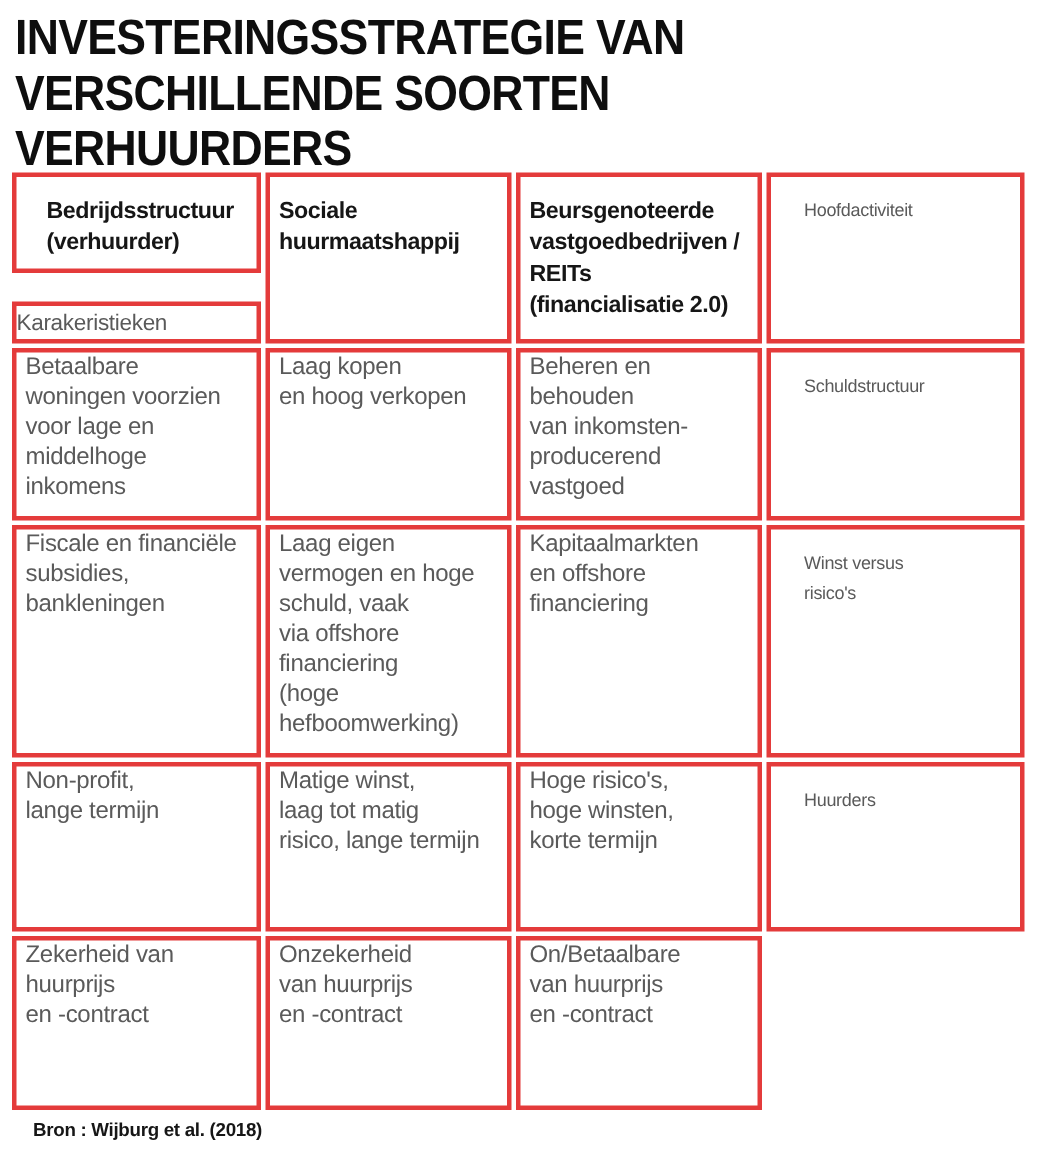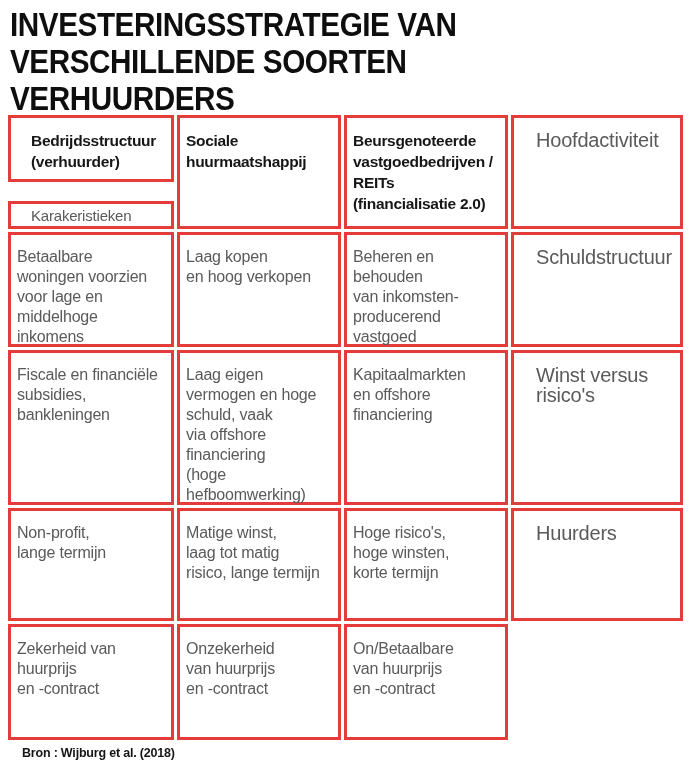--- a/index.html
+++ b/index.html
@@ -23,34 +23,34 @@
   }
   .cell {
     box-sizing:border-box; border:3px solid #e43b3b; background:#ffffff;
     white-space:pre-line; overflow:visible;
   }
   .corner { display:flex; flex-direction:column; gap:19px; }
   .corner-main { flex:1; }
   .corner-sub {
     height:28px; display:flex; align-items:center;
     color:#5a5a5a; font-size:15px; font-weight:normal;
-    padding-left:20px; letter-spacing:-0.2px;
+    letter-spacing:-0.2px;
   }
   .hd {
     font-weight:bold; color:#161616; font-size:15.5px; line-height:21px;
     letter-spacing:-0.3px; padding:12px 3px 0 6px;
   }
   .hd.c1 { padding-left:20px; }
   .lbl {
-    color:#5a5a5a; font-size:20px; line-height:20px;
+    color:#5a5a5a; font-size:12px; line-height:20px;
     letter-spacing:-0.2px; padding:12px 21px 0 22px;
   }
   .bd {
     color:#5a5a5a; font-size:16px; line-height:20px;
-    letter-spacing:-0.2px; padding:12px 3px 0 6px;
+    letter-spacing:-0.2px; padding:0 3px 0 6px;
   }
   .source {
     position:absolute; left:22px; top:746px;
     font-size:12.5px; font-weight:bold; color:#161616; letter-spacing:-0.2px;text-align:center;
   }
 </style>
 </head>
 <body>
 
 <div class="page">

